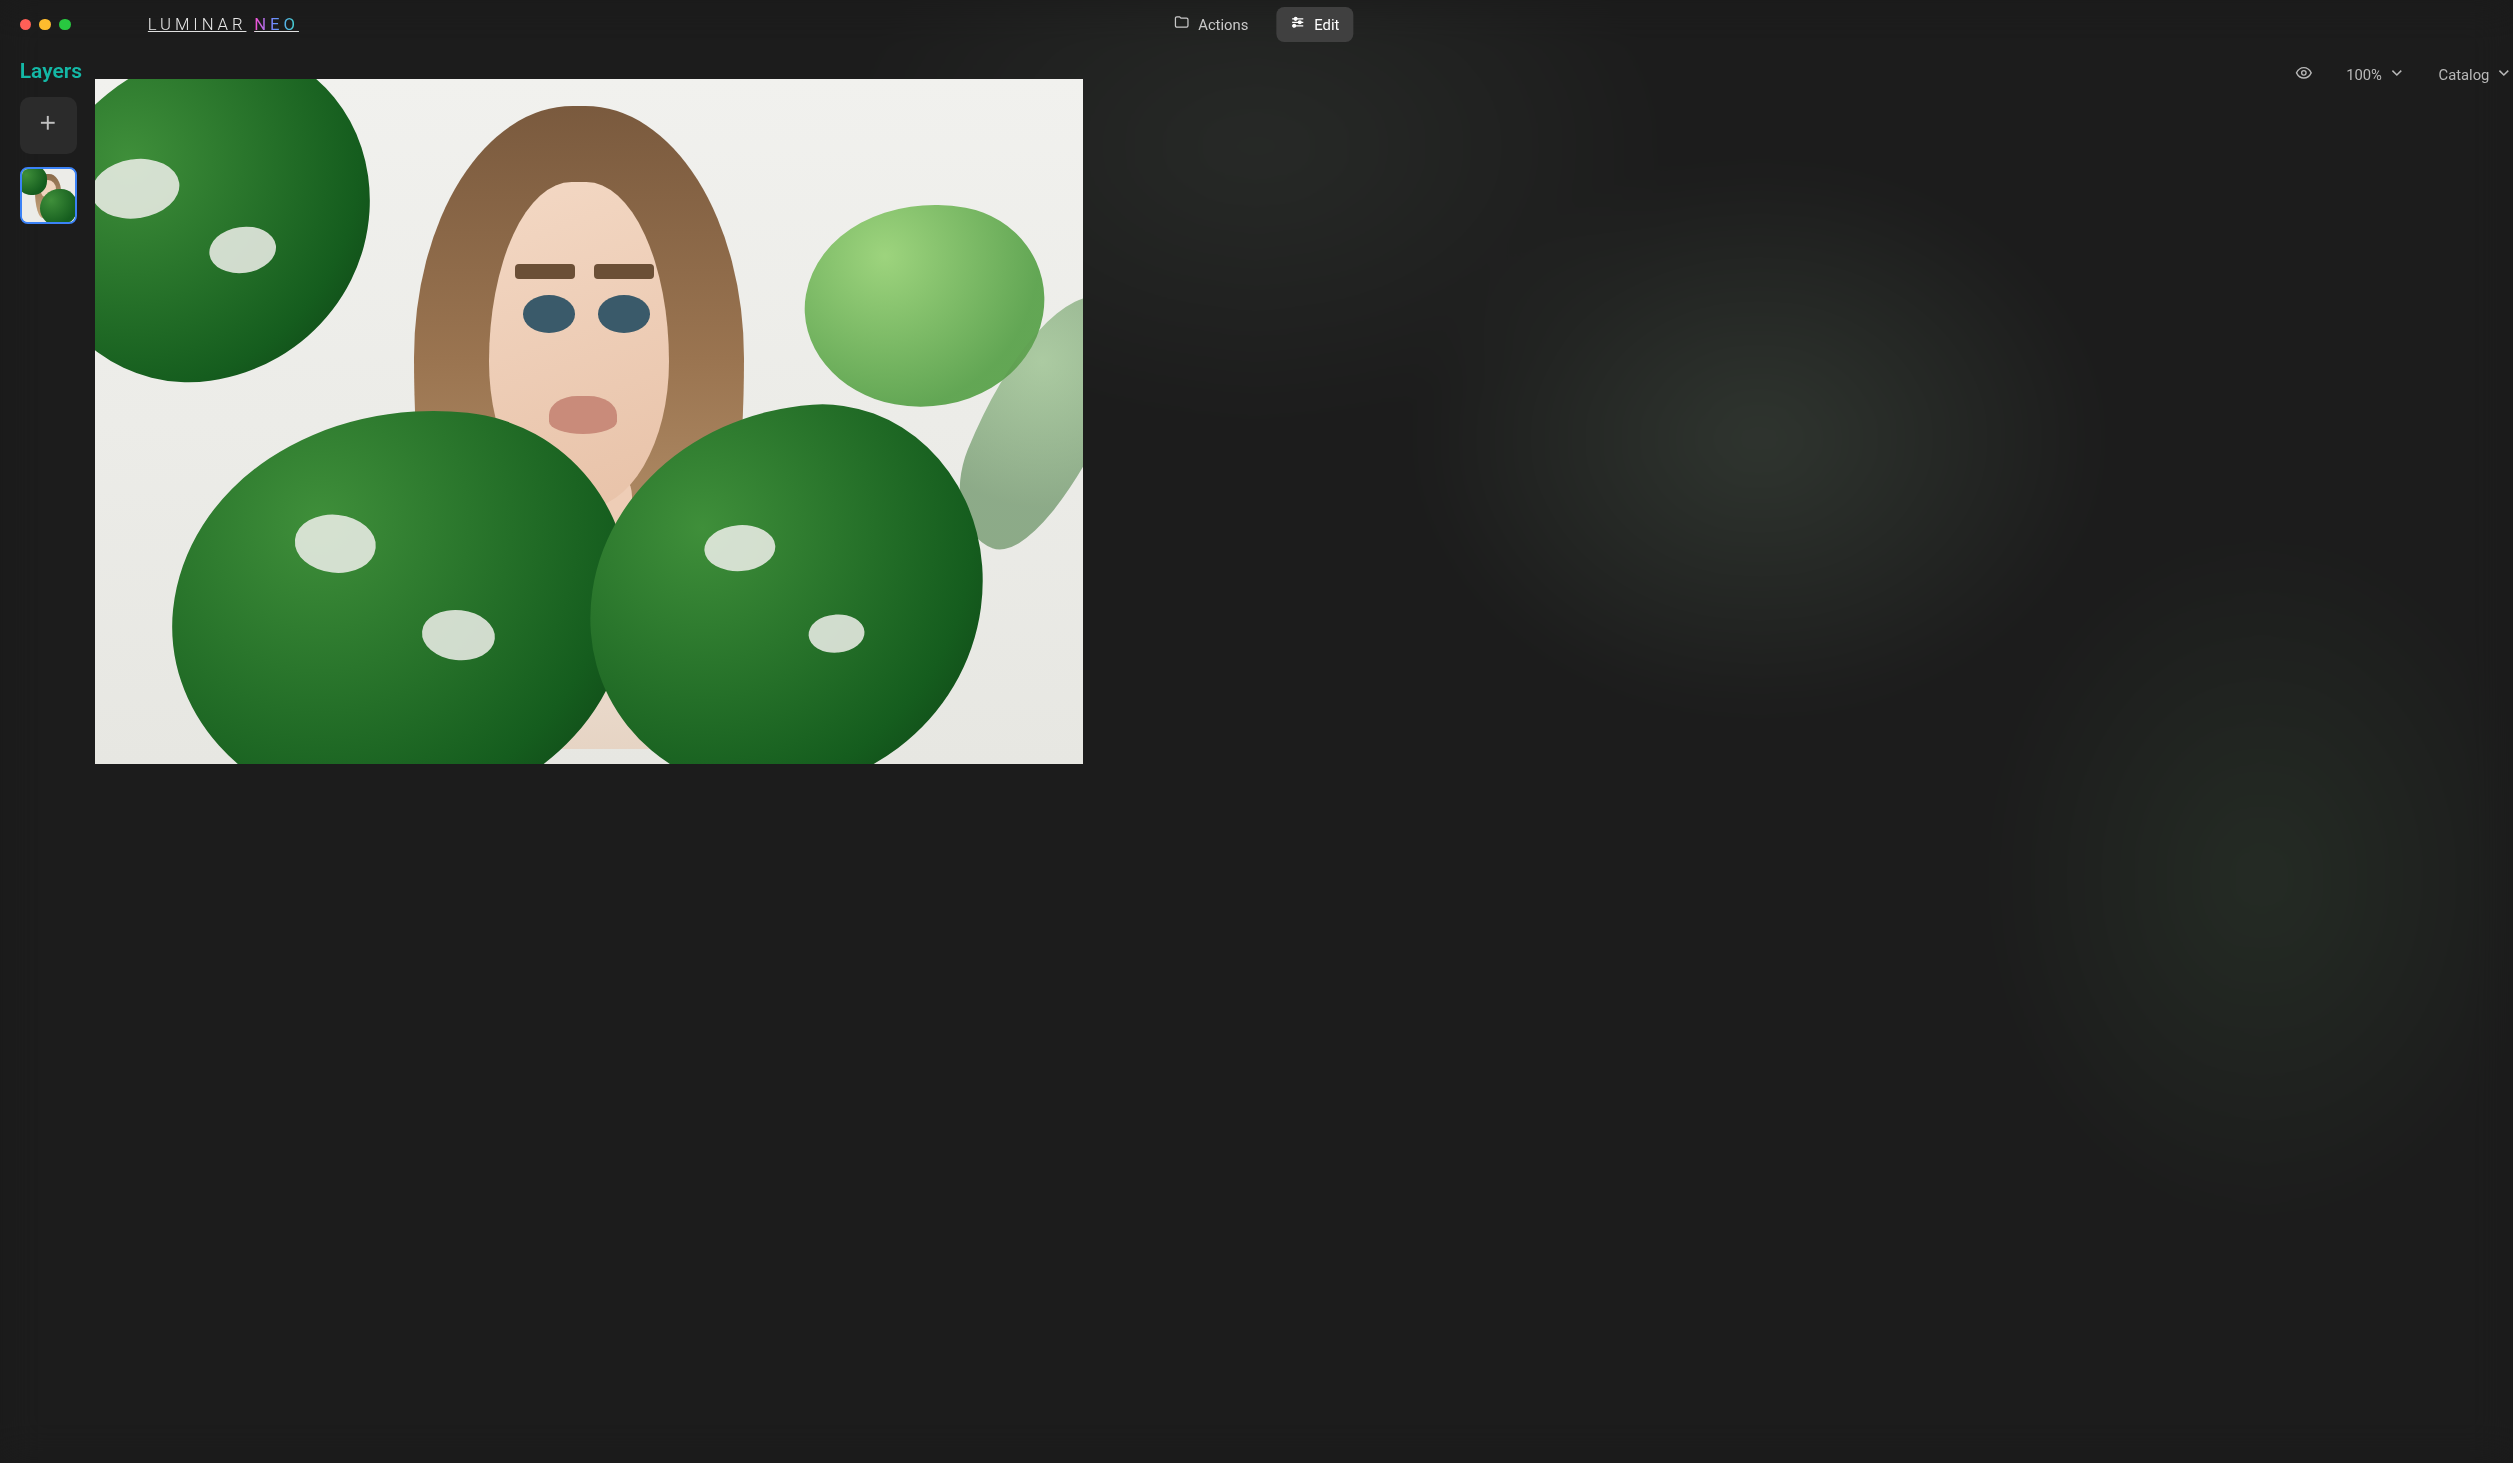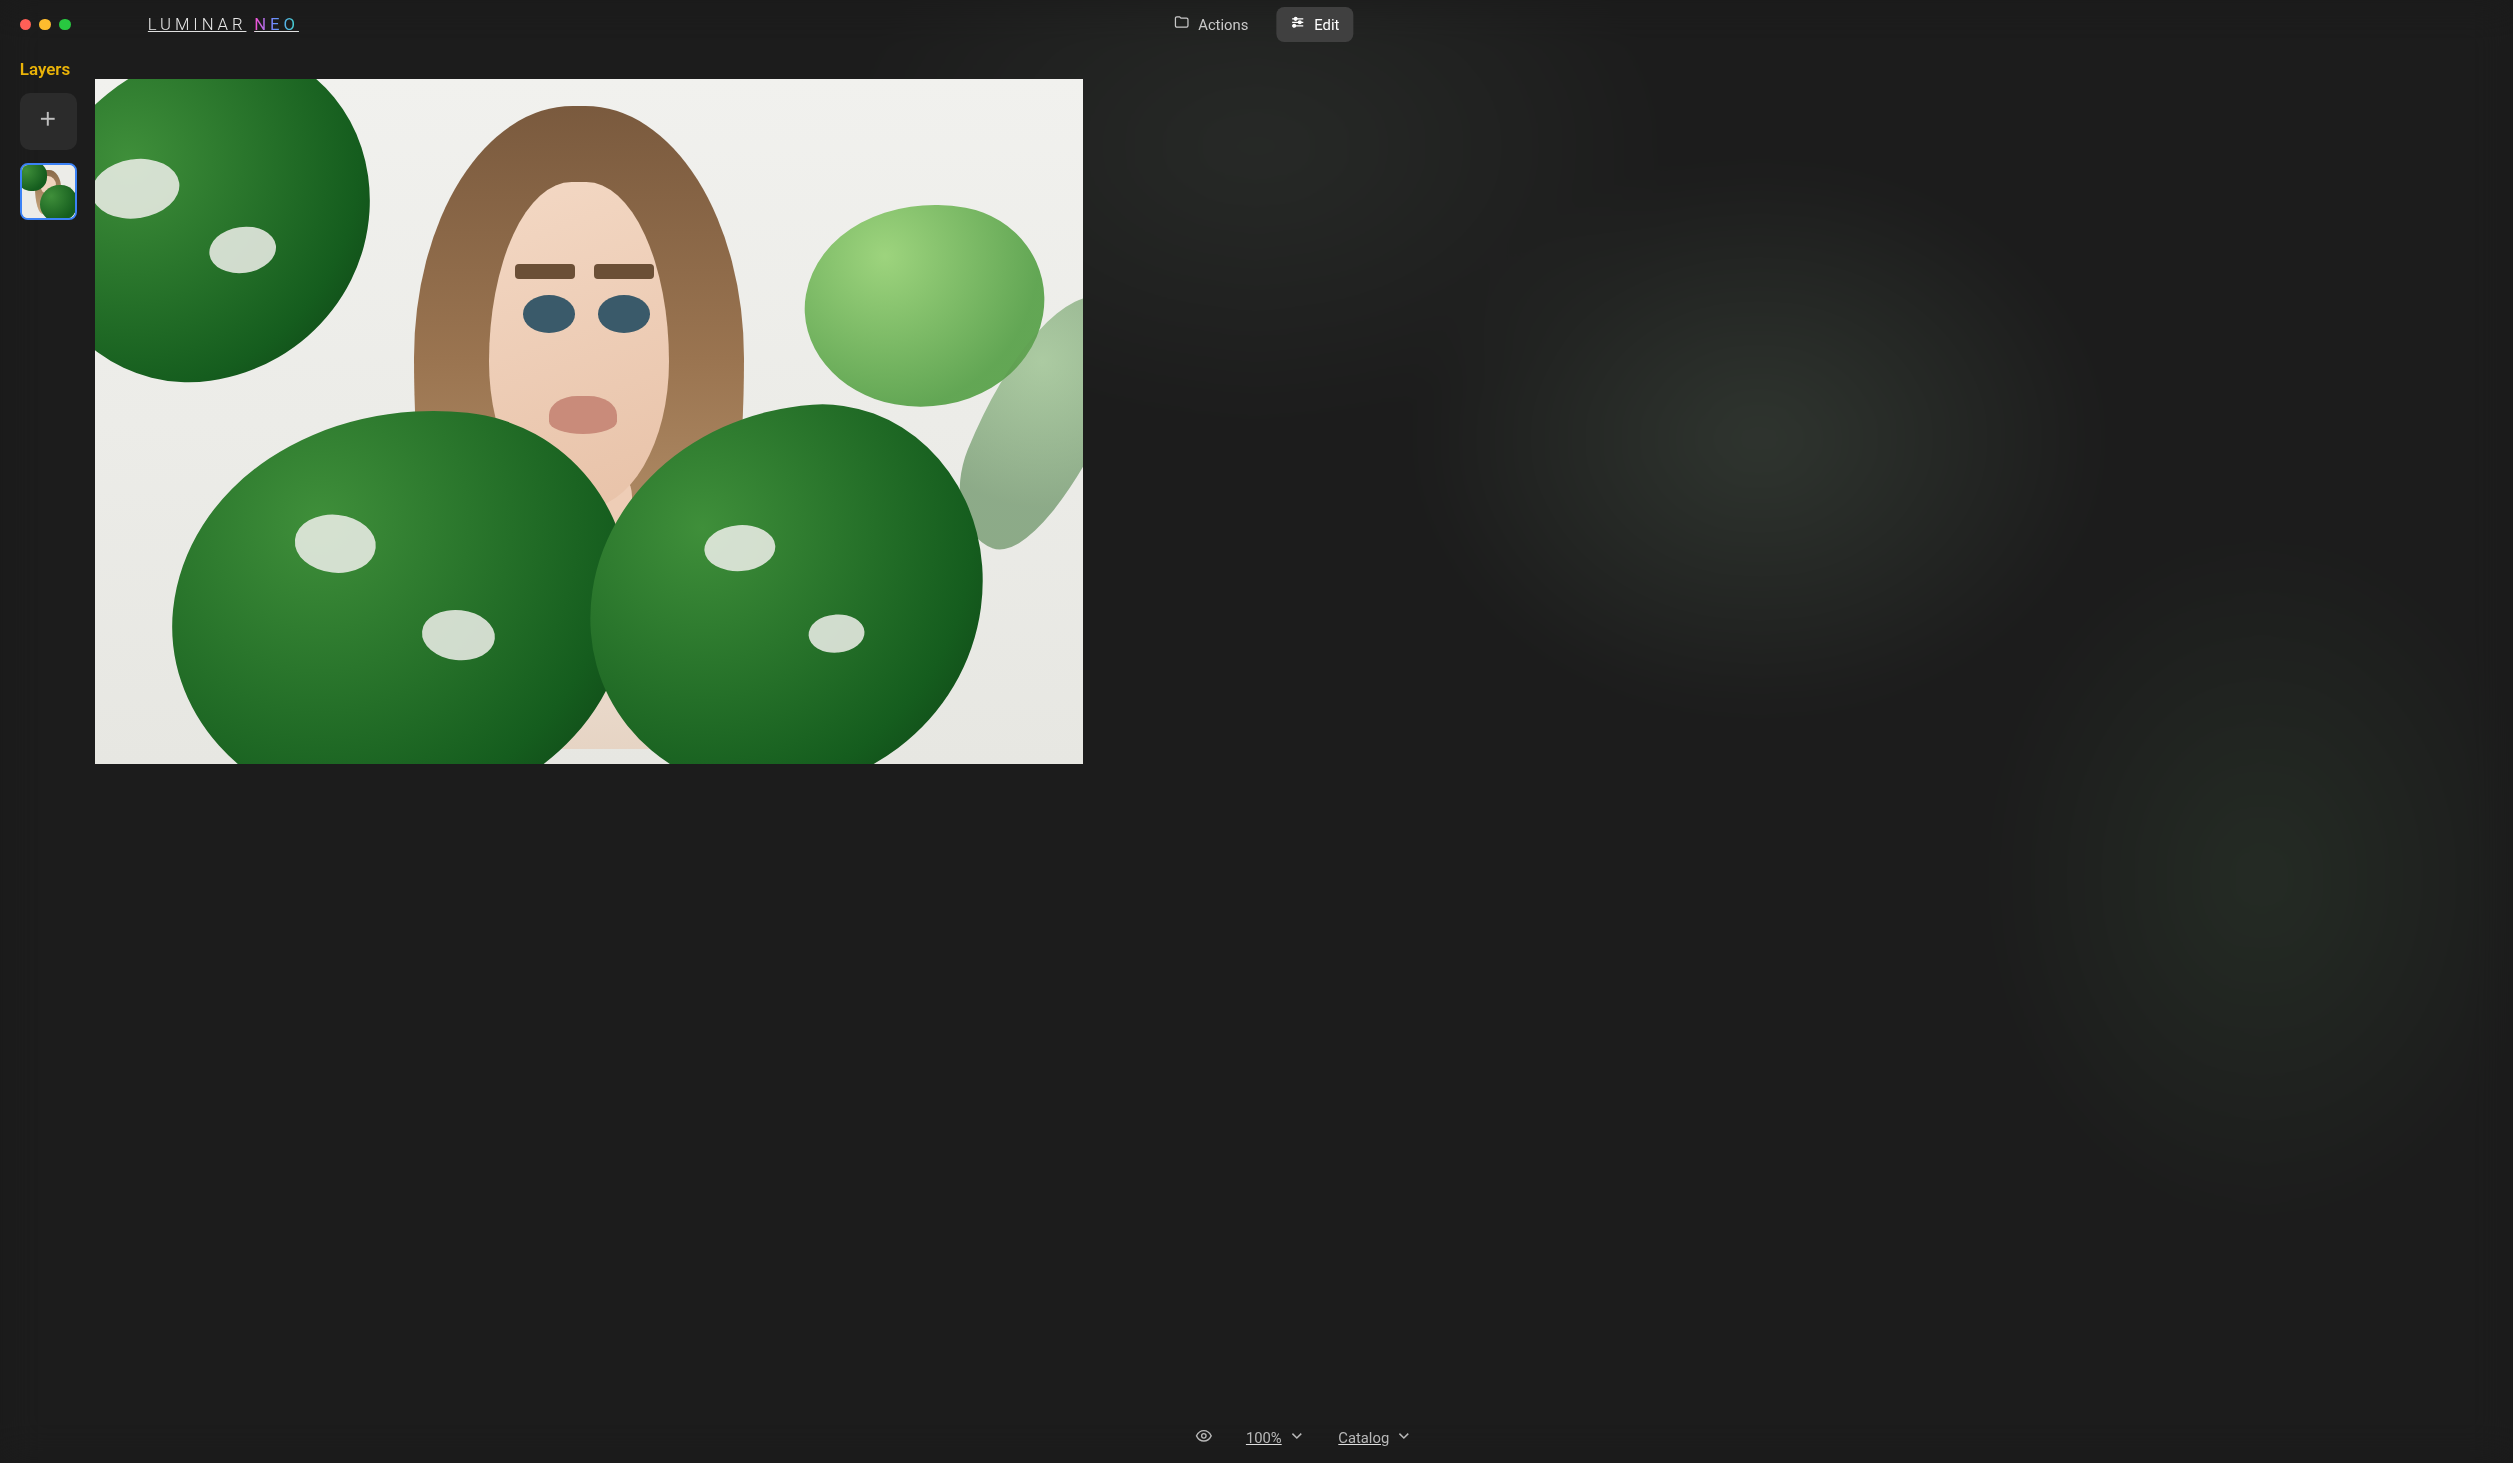--- a/index.html
+++ b/index.html
@@ -98,23 +98,23 @@
   .layers-panel {
     width: 95px;
     flex-shrink: 0;
     padding: 9.9px 19.7px 0 19.7px;
     display: flex;
     flex-direction: column;
     align-items: flex-start;
     gap: 13.8px;
   }
   .layers-title {
-    font-size: 17px;
+    font-size: 21px;
     font-weight: 600;
-    color:#eab308;
+    color:#14b8a6;
   }
   .add-layer {
     width: 57px; height: 57px;
     background:#2b2b2b;
     border-radius: 9.9px;
     display:flex; align-items:center; justify-content:center;
     cursor:pointer;
   }
   .add-layer svg { width:23.6px; height:23.6px; stroke:#c0c0c0; }
 
@@ -127,23 +127,22 @@
     background:#e8e8e4;
     position:relative;
   }
   .layer-thumb .mini {
     position:absolute; inset:0;
   }
 
   .canvas-area {
     flex:1;
     display:flex;
-    flex-direction:column;
+    flex-direction:row;
     min-width:0;
-    text-decoration:underline;
   }
   .canvas-wrap {
     flex:1;
     display:flex;
     justify-content:flex-start;
     align-items:flex-start;
     padding: 29.6px 0 0 0;
   }
   .canvas {
     width: 988px;

